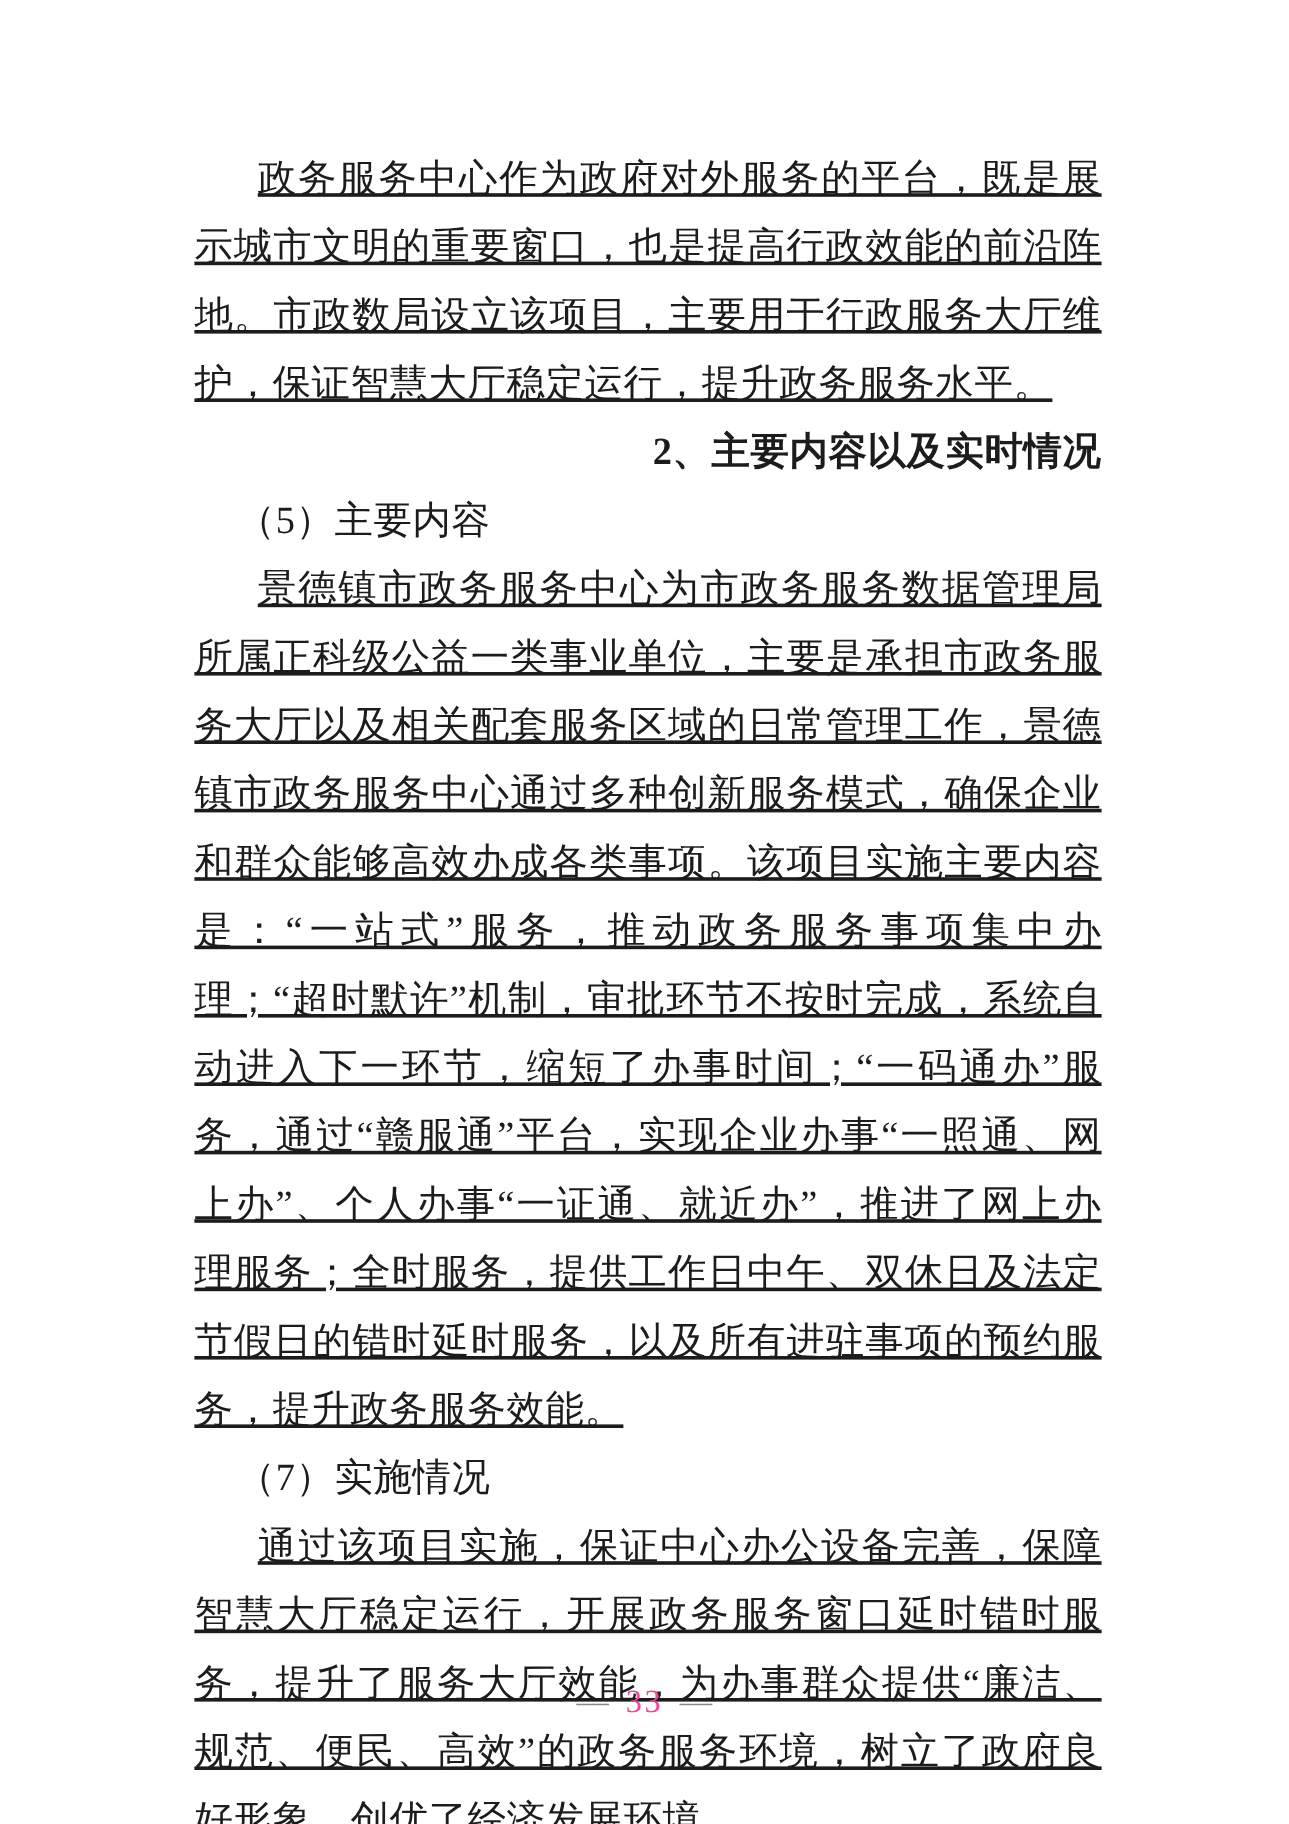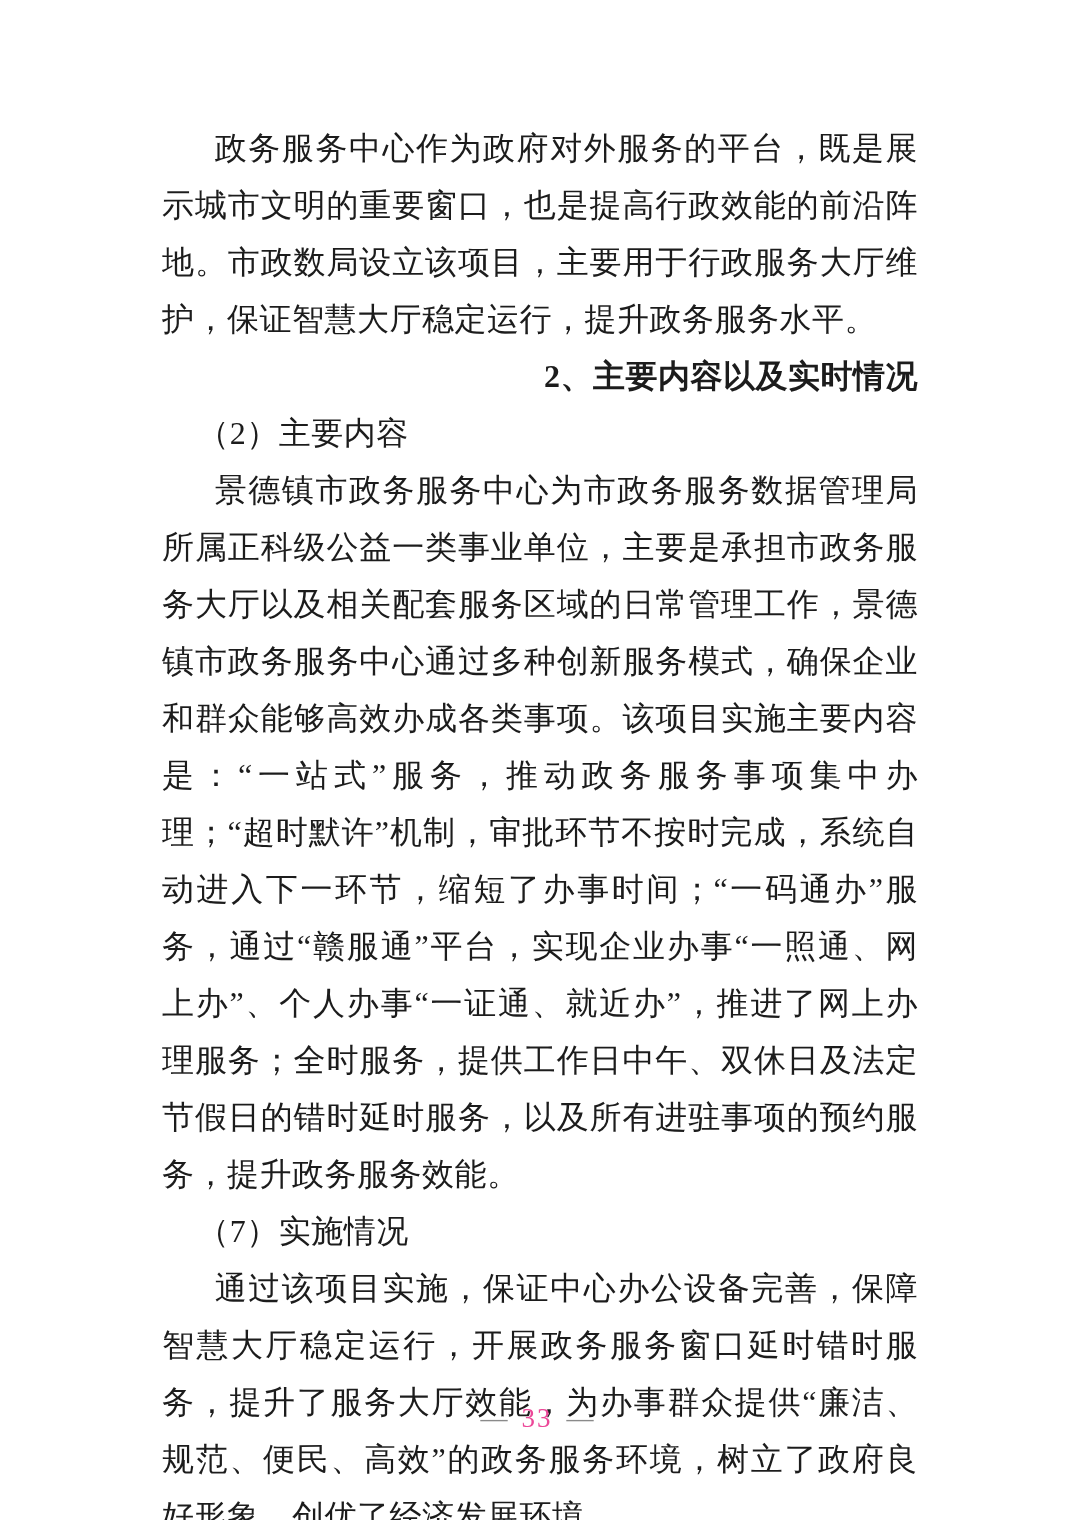--- a/index.html
+++ b/index.html
@@ -32,20 +32,21 @@
     text-align: justify;
     text-justify: inter-ideograph;
     letter-spacing: 0.5px;
   }
   .content p, .content h2 {
     margin: 0;
     padding: 0;
   }
   .para {
     text-indent: 1.65em;
+    text-decoration: underline;
   }
   .heading {
     font-size: 32px;
     font-weight: 700;
     text-indent: 1.3em;
     text-align: right;
   }
   .sub {
     text-indent: 1.1em;
     text-align: left;
@@ -73,21 +74,21 @@
 <body>
 
 <div class="page">
 
   <div class="content">
 
     <p class="para">政务服务中心作为政府对外服务的平台，既是展示城市文明的重要窗口，也是提高行政效能的前沿阵地。市政数局设立该项目，主要用于行政服务大厅维护，保证智慧大厅稳定运行，提升政务服务水平。</p>
 
     <h2 class="heading">2、主要内容以及实时情况</h2>
 
-    <p class="sub">（2）主要内容</p>
+    <p class="sub">（5）主要内容</p>
 
     <p class="para">景德镇市政务服务中心为市政务服务数据管理局所属正科级公益一类事业单位，主要是承担市政务服务大厅以及相关配套服务区域的日常管理工作，景德镇市政务服务中心通过多种创新服务模式，确保企业和群众能够高效办成各类事项。该项目实施主要内容是：“一站式”服务，推动政务服务事项集中办理；“超时默许”机制，审批环节不按时完成，系统自动进入下一环节，缩短了办事时间；“一码通办”服务，通过“赣服通”平台，实现企业办事“一照通、网上办”、个人办事“一证通、就近办”，推进了网上办理服务；全时服务，提供工作日中午、双休日及法定节假日的错时延时服务，以及所有进驻事项的预约服务，提升政务服务效能。</p>
 
     <p class="sub">（7）实施情况</p>
 
     <p class="para">通过该项目实施，保证中心办公设备完善，保障智慧大厅稳定运行，开展政务服务窗口延时错时服务，提升了服务大厅效能，为办事群众提供“廉洁、规范、便民、高效”的政务服务环境，树立了政府良好形象，创优了经济发展环境。</p>
 
   </div>
 
   <div class="footer">

